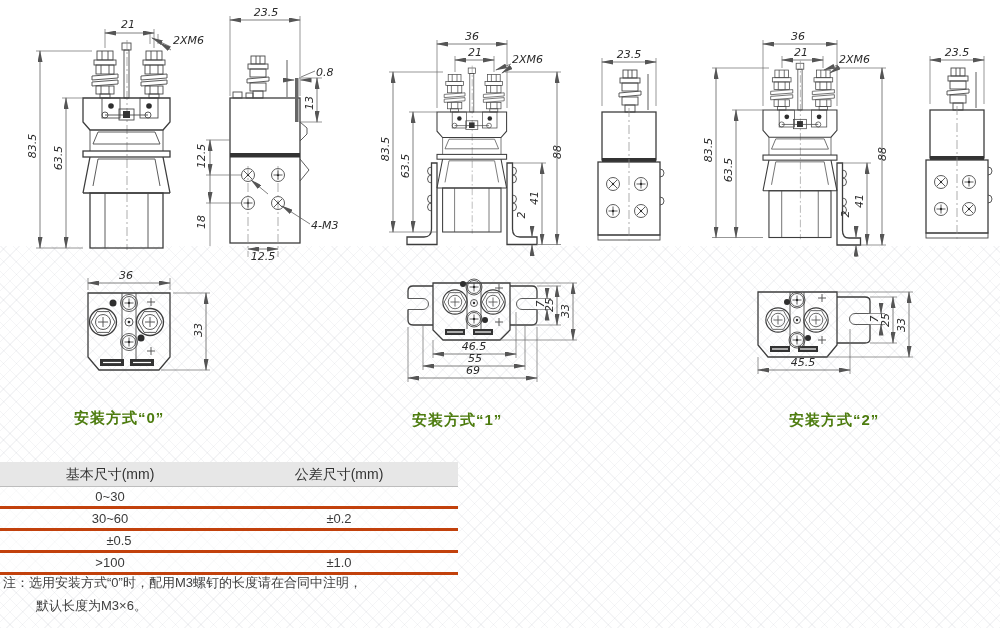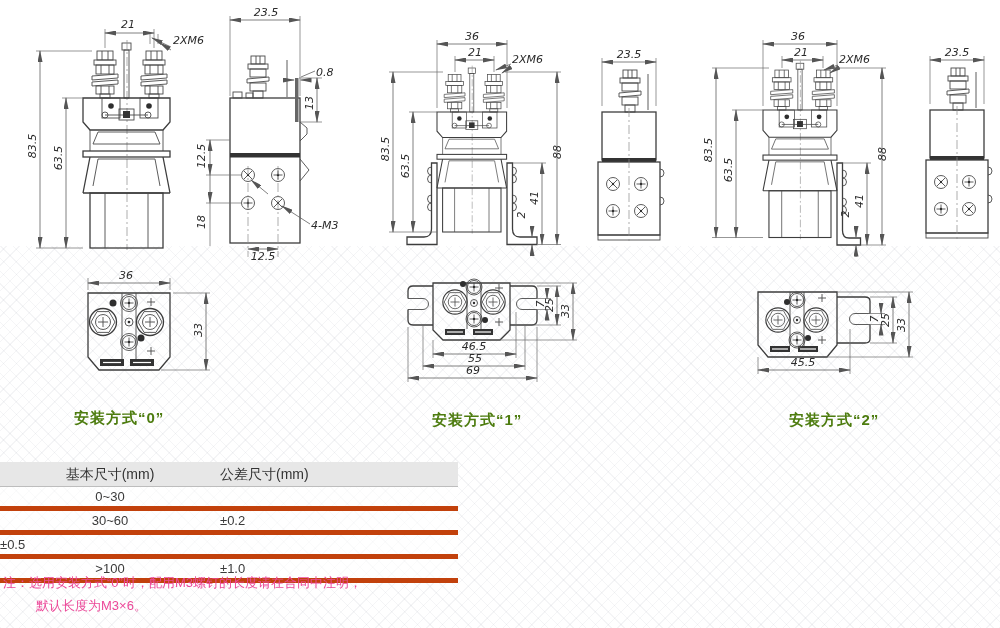--- a/index.html
+++ b/index.html
@@ -15,27 +15,27 @@
   .dim{fill:none;stroke:#5f5f5f;stroke-width:0.8}
   .ext{fill:none;stroke:#6a6a6a;stroke-width:0.7}
   .cl{fill:none;stroke:#8a8a8a;stroke-width:0.7;stroke-dasharray:9 3 2 3}
   .dk{fill:#333;stroke:none}
   .dkf{fill:#2e2e2e;stroke:none}
   .wl{stroke:#fff;stroke-width:1.2}
   text.d{font:italic 11px "DejaVu Sans",sans-serif;fill:#2b2b2b;text-anchor:middle}
   text.ts{text-anchor:start}
   .mount-label{position:absolute;font-size:15px;font-weight:700;color:#4d7c0f;letter-spacing:1px;}
   #tol-table{position:absolute;left:0;top:462px;width:458px;font-size:13px;color:#3a3a3a;}
-  .trow{display:flex;border-bottom:5px solid #c2410c;background:rgba(255,255,255,0.55);}
+  .trow{display:flex;border-bottom:3px solid #c2410c;background:rgba(255,255,255,0.55);}
   .trow.head{background:#e7e7e7;font-size:14px;color:#333;border-bottom:1px solid #bdbdbd;}
   .tc1{width:220px;text-align:center;}
-  .tc2{width:238px;text-align:left;}
+  .tc2{width:238px;text-align:center;}
   .trow .tc1,.trow .tc2{line-height:19px;padding:0;}
   .trow.head .tc1,.trow.head .tc2{line-height:24px;}
-  .note-line{position:absolute;font-size:13px;color:#ec4899;line-height:18px;}
+  .note-line{position:absolute;font-size:13px;color:#404040;line-height:18px;}
 </style>
 </head>
 <body>
 
 <div id="page">
 <div id="texture"></div>
 
 <svg width="0" height="0" style="position:absolute">
   <defs>
     <marker id="ar" markerWidth="12" markerHeight="5" refX="11" refY="2.5" orient="auto-start-reverse" markerUnits="userSpaceOnUse">
@@ -392,21 +392,21 @@
       <line x1="125" y1="73" x2="152" y2="73" class="ext"></line>
   <line x1="148" y1="27" x2="148" y2="73" class="dim" marker-start="url(#ar)" marker-end="url(#ar)"></line>
   <text class="d" x="144" y="50" transform="rotate(-90,144,50)">25</text>
   <line x1="92" y1="22" x2="168" y2="22" class="ext"></line>
       <line x1="82" y1="87" x2="168" y2="87" class="ext"></line>
   <line x1="164" y1="22" x2="164" y2="87" class="dim" marker-start="url(#ar)" marker-end="url(#ar)"></line>
   <text class="d" x="160" y="55" transform="rotate(-90,160,55)">33</text>
 </svg>
 
 <div class="mount-label" style="left:74px;top:409px">安装方式“0”</div>
-<div class="mount-label" style="left:432px;top:411px">安装方式“1”</div>
+<div class="mount-label" style="left:412px;top:411px">安装方式“1”</div>
 <div class="mount-label" style="left:789px;top:411px">安装方式“2”</div>
 
 <div id="tol-table">
   <div class="trow head">
     <div class="tc1">基本尺寸(mm)</div>
     <div class="tc2">公差尺寸(mm)</div>
   </div>
   <div class="trow">
     <div class="tc1">0~30</div>
   </div>

